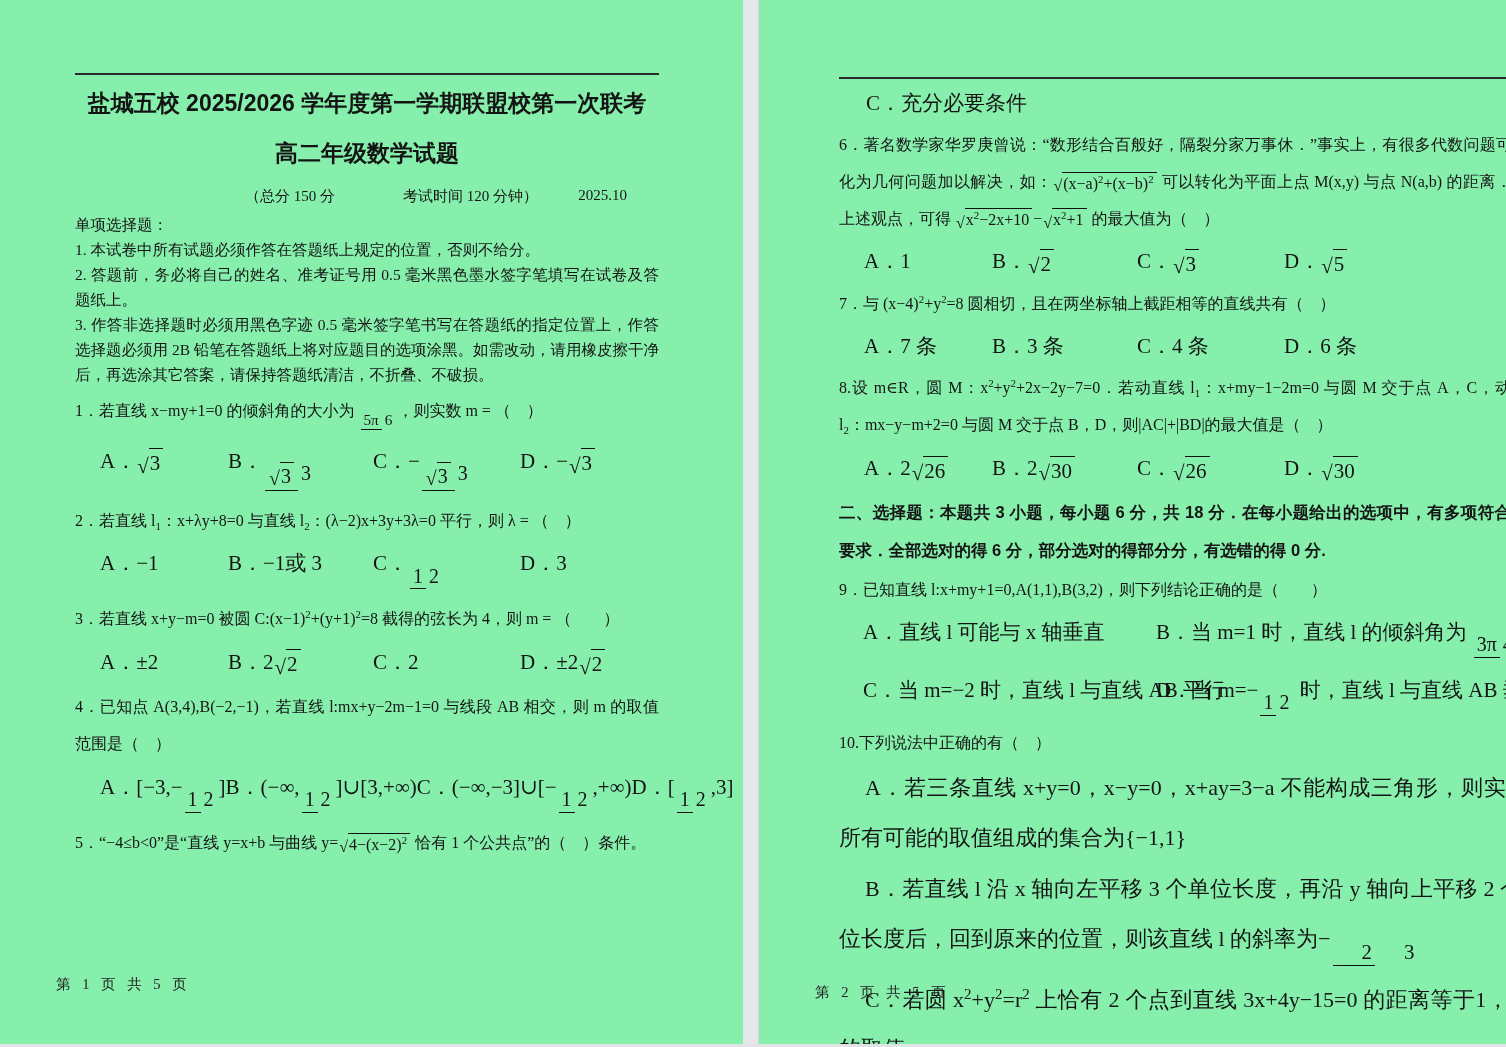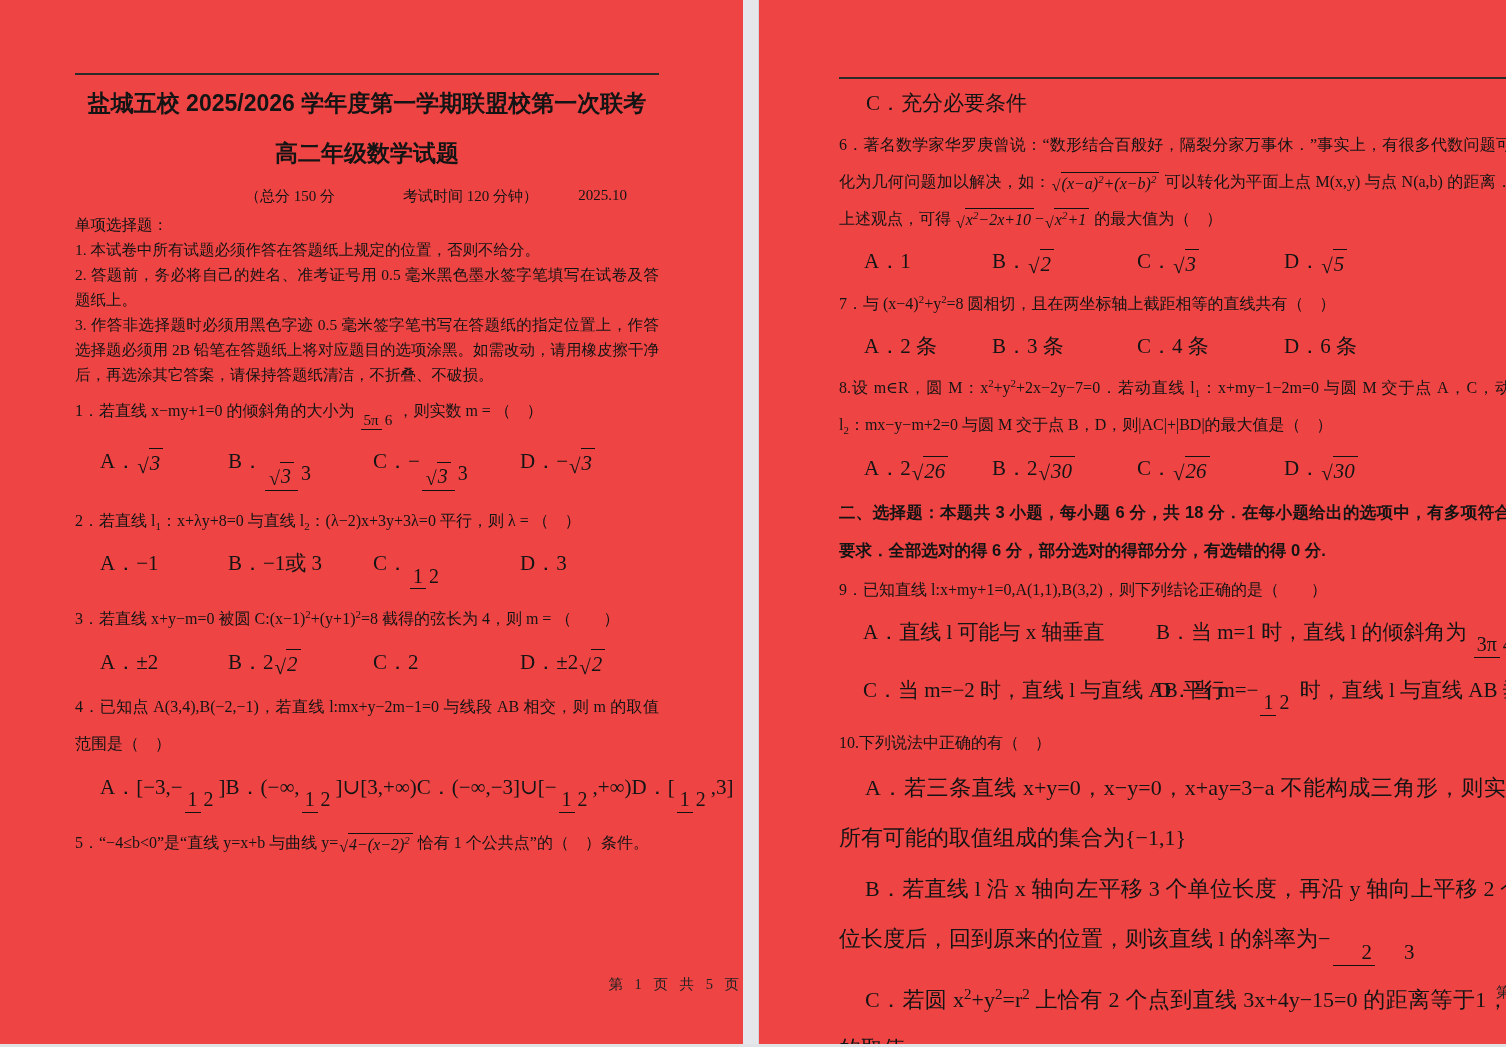--- a/index.html
+++ b/index.html
@@ -2,21 +2,21 @@
 <html><head>
 <meta charset="utf-8">
 <style>
   html,body{margin:0;padding:0;background:#fff;}
   .canvas{
     width:1506px;height:1047px;position:relative;overflow:hidden;
     background:#fff;display:flex;
     font-family:"Liberation Serif","DejaVu Serif",serif;
     color:#141414;
   }
-  .page{position:relative;height:1044px;background:#ef4444;box-sizing:border-box;}
+  .page{position:relative;height:1044px;background:#86efac;box-sizing:border-box;}
   .page1{width:743px;padding:0 84px 0 75px;}
   .divider{width:15px;height:1047px;background:#e5e7ea;border-right:1px solid #d3d6db;flex:none;}
   .page2{flex:1;padding:0 86px 0 80px;border-right:3px solid #ccd4d4;}
   .bottom-strip{position:absolute;left:0;right:0;bottom:0;height:3px;background:#e0e4e7;}
 
   .toprule{height:0;border-top:2px solid #2b2b2b;}
   .page1 .toprule{margin-top:73px;}
   .page2 .toprule{margin-top:77px;}
 
   .hei{font-family:"Liberation Sans","DejaVu Sans",sans-serif;font-weight:700;}
@@ -38,32 +38,32 @@
   .page2 .stem{line-height:2.3;margin-top:2px;}
 
   .opts{font-size:21px;margin-top:2px;line-height:2.1;}
   .grid4{display:grid;grid-template-columns:128px 145px 147px 1fr;padding-left:25px;}
   .grid2b{display:grid;grid-template-columns:260px 1fr;padding-left:27px;}
   .flexbetween{display:flex;justify-content:space-between;padding-left:25px;padding-right:2px;}
   .grid2x2{display:grid;grid-template-columns:293px 1fr;row-gap:4px;padding-left:24px;line-height:2.0;}
   .opt{white-space:nowrap;}
   .opt-par{font-size:22px;line-height:2.25;text-align:justify;margin:2px 0 0 0;text-indent:26px;}
 
-  .footer{position:absolute;left:8px;right:0;text-align:right;font-size:14.5px;letter-spacing:4px;color:#222;padding-left:40px;}
+  .footer{position:absolute;left:16px;right:0;text-align:left;font-size:14.5px;letter-spacing:4px;color:#222;padding-left:40px;}
   .page1 .footer{bottom:50px;}
   .page2 .footer{bottom:42px;}
 
   
   .frac{display:inline-flex;vertical-align:-0.62em;text-align:center;
         font-size:0.95em;line-height:1.18;margin:7px 2px;}
   .frac .fn{border-bottom:1.3px solid #111;padding:0 3px;}
   .frac .fd{padding:0 3px;}
   .sqrt{display:inline-flex;align-items:stretch;vertical-align:middle;margin:0 1px;}
   .sqrt .sg{display:flex;align-items:flex-end;line-height:1;padding-bottom:1px;}
-  .sqrt .rd{display:inline-block;border-top:1.3px solid #111;padding:1px 3px 0 1px;line-height:1.3;font-style:italic;}
+  .sqrt .rd{display:inline-block;border-top:1.3px solid #111;padding:1px 3px 0 1px;line-height:1.3;}
   sup{font-size:0.68em;line-height:1;}
   sub{font-size:0.68em;line-height:1;}
 </style>
 </head>
 <body>
 
 <div class="canvas">
 
   <div class="page page1">
     <div class="toprule"></div>
@@ -209,21 +209,21 @@
         <span class="opt">D．<span class="sqrt">
               <span class="sg">√</span>
               <span class="rd">5</span>
             </span></span>
       </div>
     </div>
 
     <div class="q">
       <p class="stem">7．与 (x−4)<sup>2</sup>+y<sup>2</sup>=8 圆相切，且在两坐标轴上截距相等的直线共有（　）</p>
       <div class="opts grid4">
-        <span class="opt">A．2 条</span>
+        <span class="opt">A．7 条</span>
         <span class="opt">B．3 条</span>
         <span class="opt">C．4 条</span>
         <span class="opt">D．6 条</span>
       </div>
     </div>
 
     <div class="q">
       <p class="stem">8.设 m∈R，圆 M：x<sup>2</sup>+y<sup>2</sup>+2x−2y−7=0．若动直线 l<sub>1</sub>：x+my−1−2m=0 与圆 M 交于点 A，C，动直线 l<sub>2</sub>：mx−y−m+2=0 与圆 M 交于点 B，D，则|AC|+|BD|的最大值是（　）</p>
       <div class="opts grid4">
         <span class="opt">A．2<span class="sqrt">

